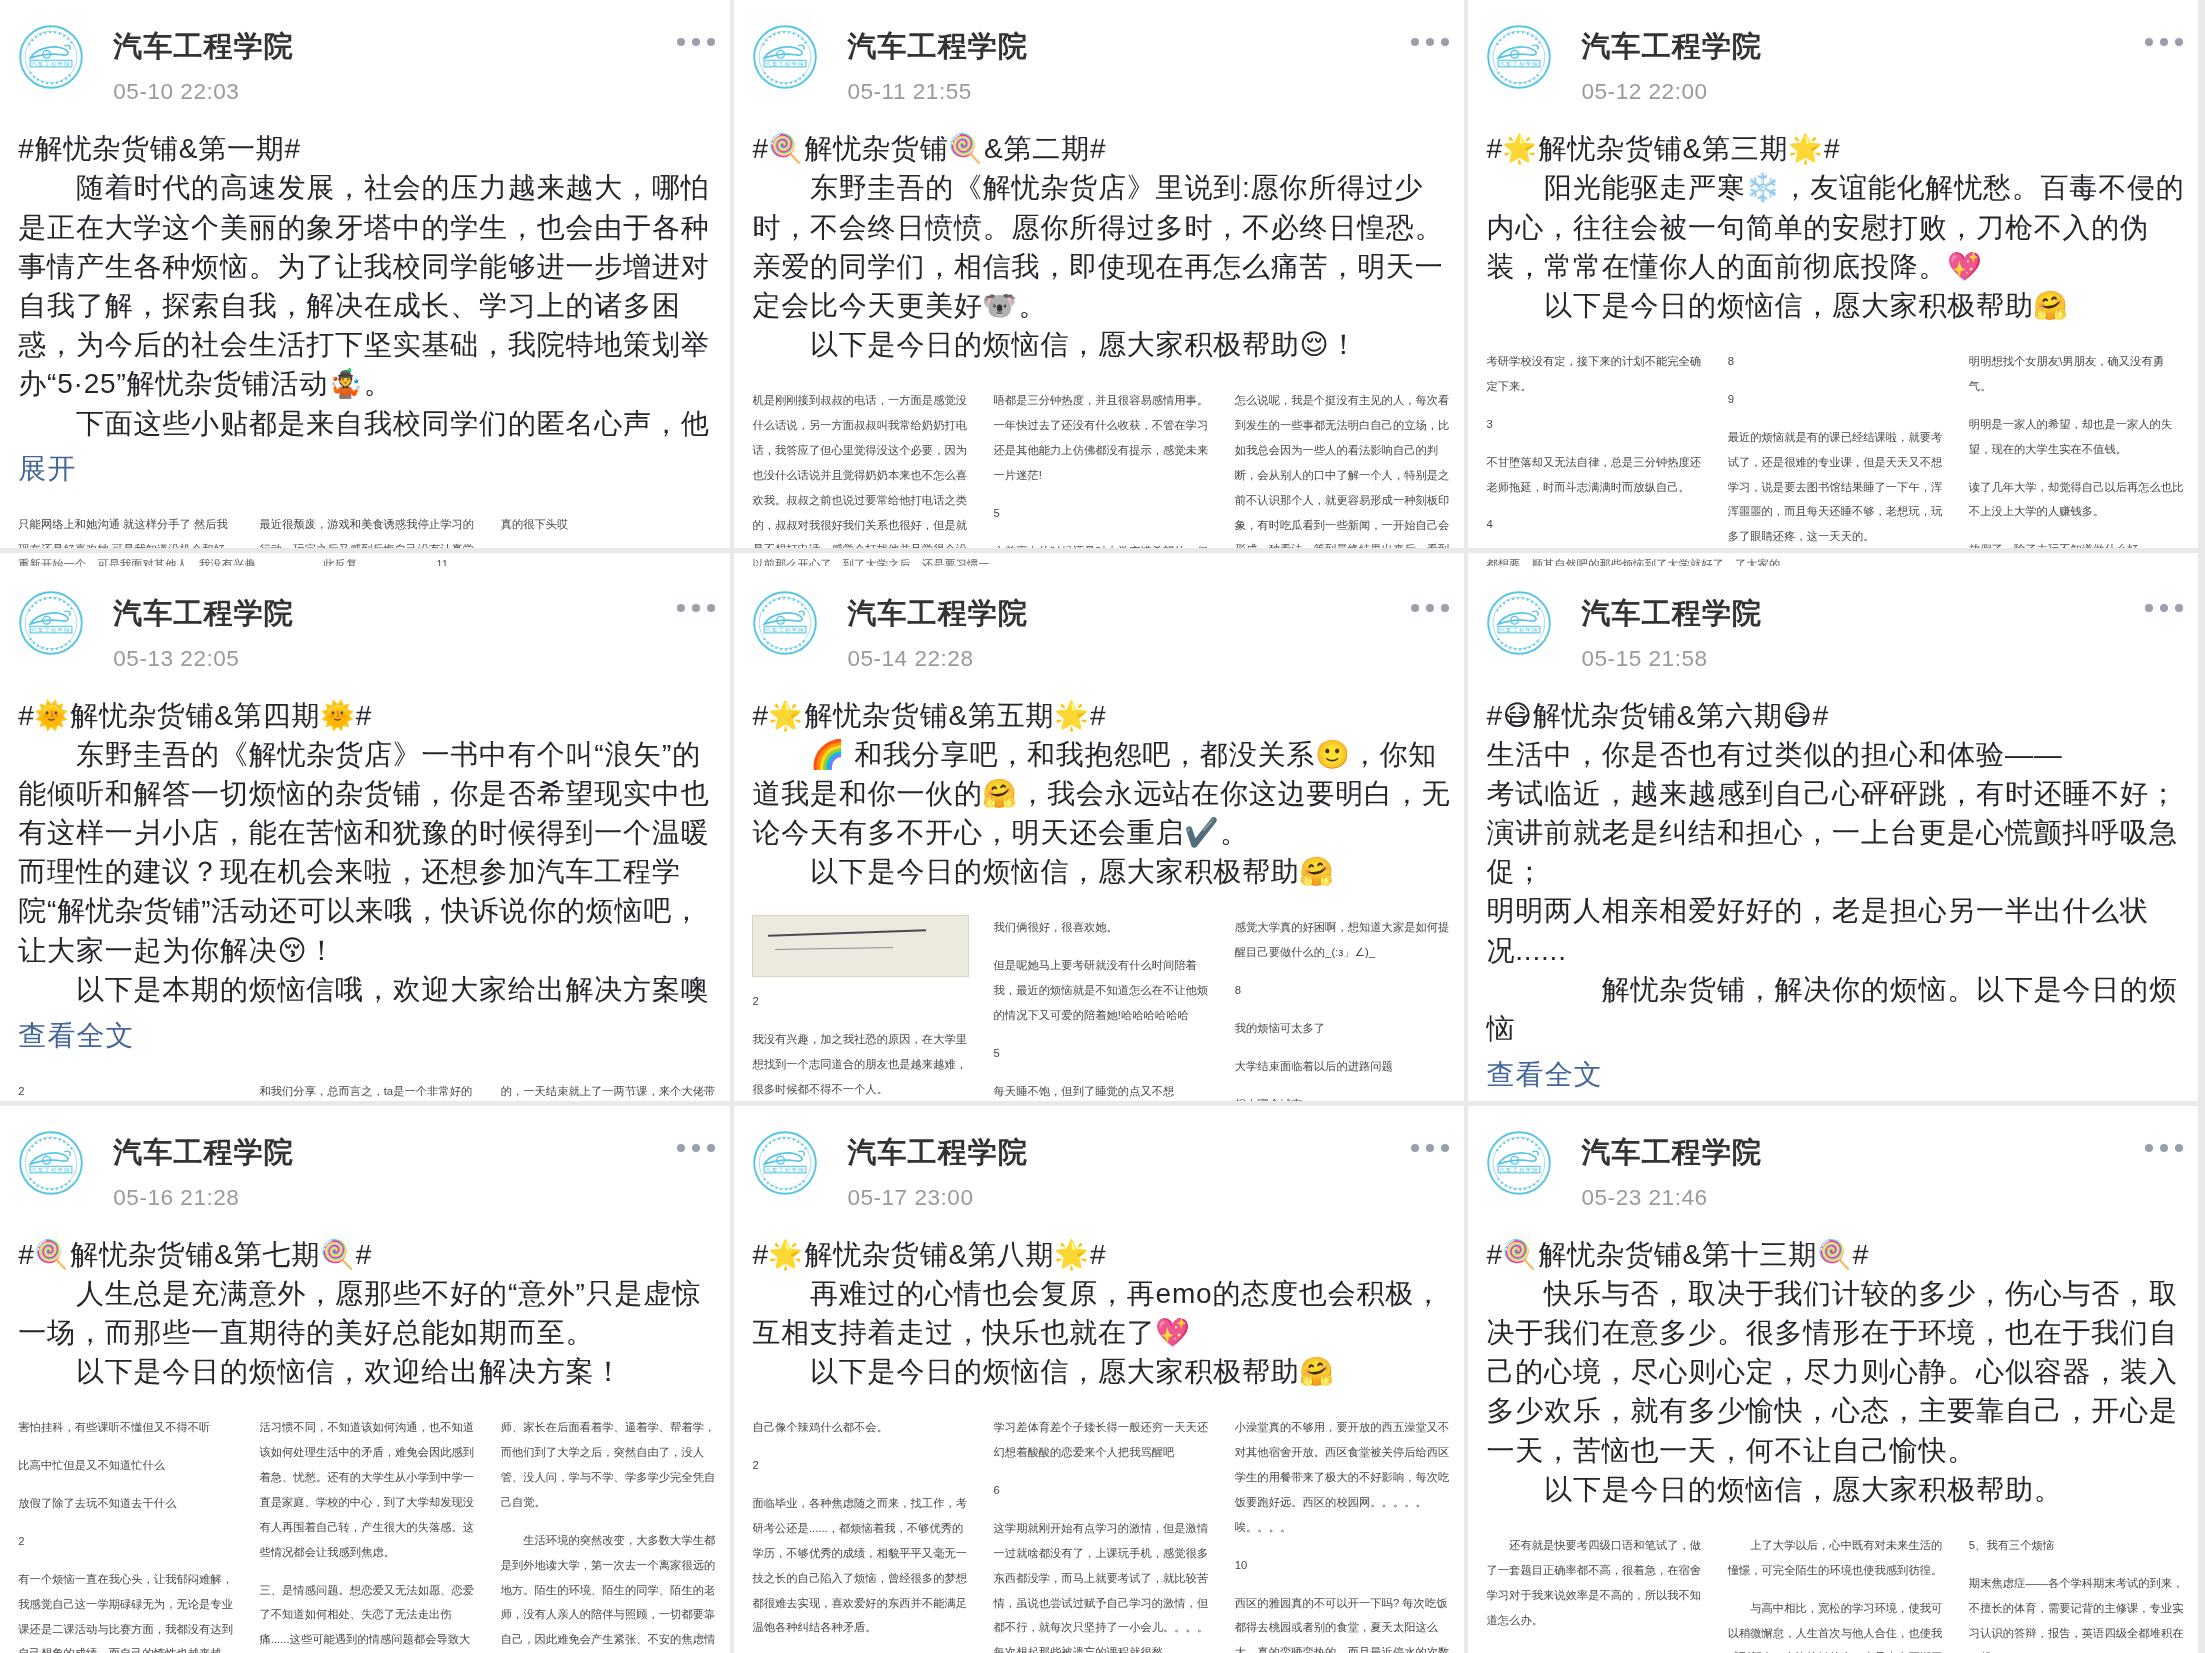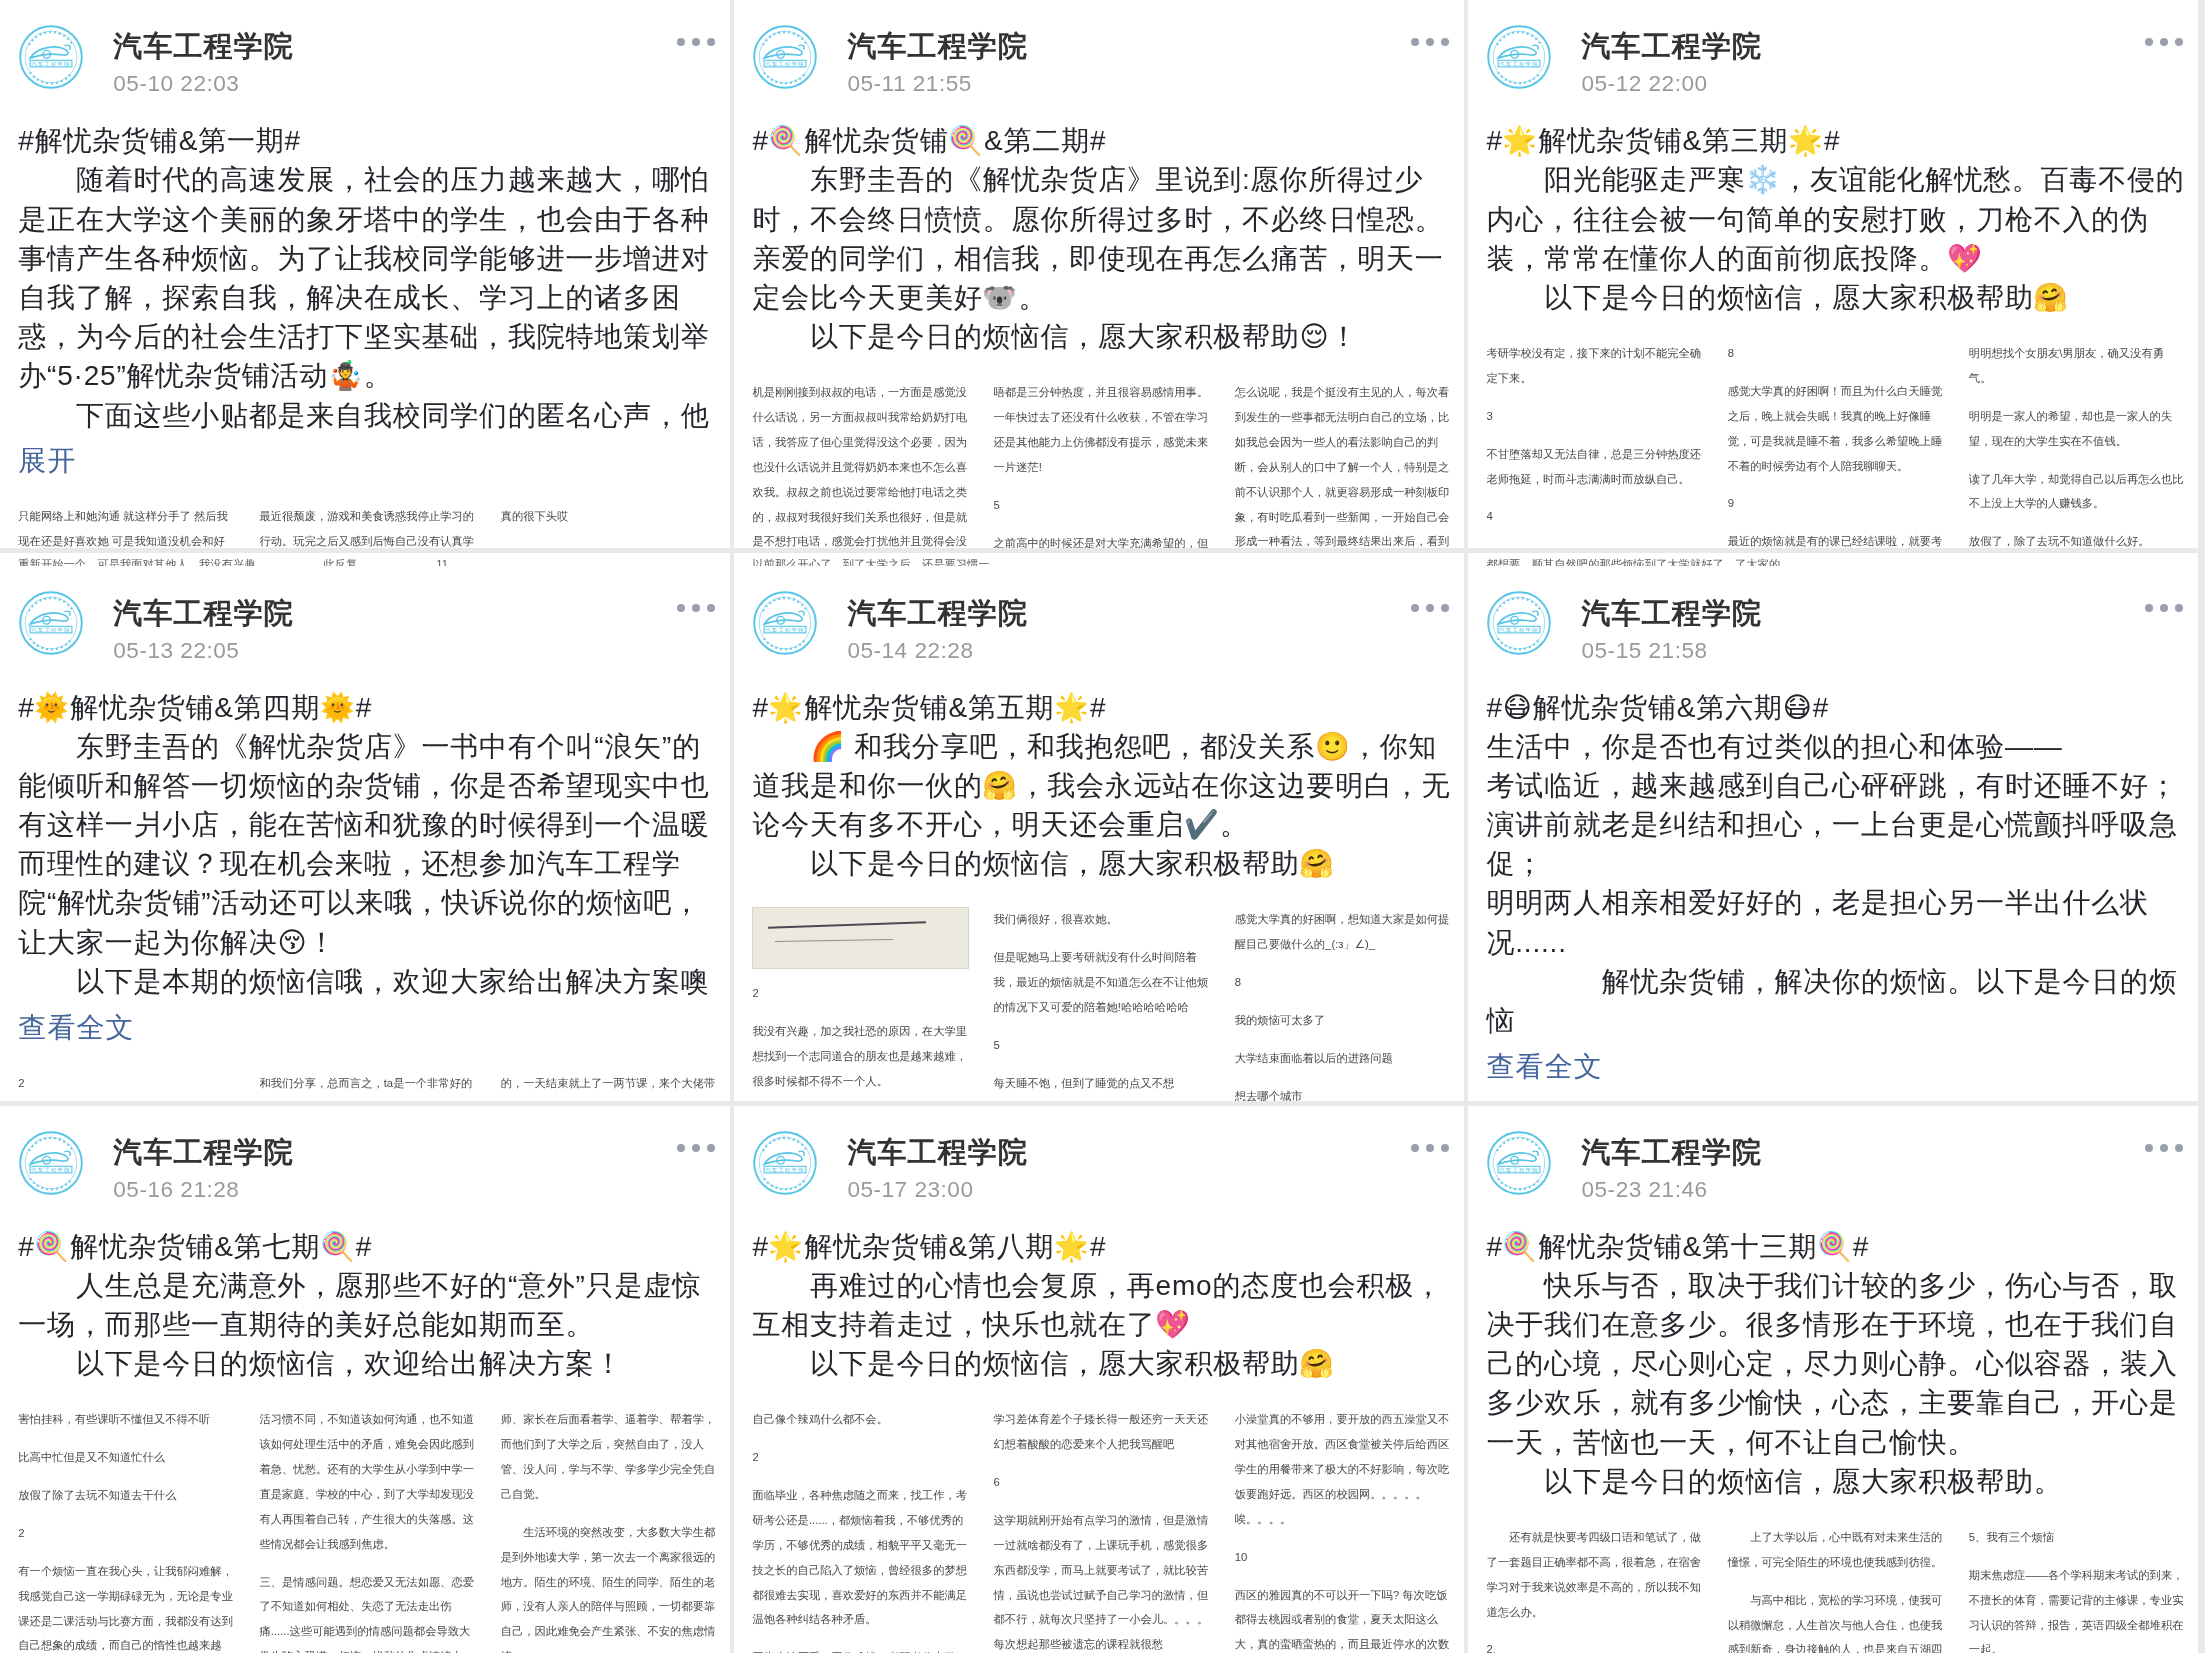--- a/index.html
+++ b/index.html
@@ -7,21 +7,21 @@
   .grid{display:grid;width:2198px;height:1654px;
     grid-template-columns:repeat(3,1fr);grid-template-rows:repeat(3,1fr);gap:4.3px;}
   .cell{background:#ffffff;overflow:hidden;position:relative;
     padding:0 13px 0 18.3px;box-sizing:border-box;}
   .topclip{height:8.6px;overflow:hidden;font-size:11.3px;line-height:12px;
     color:#5a5a5a;white-space:nowrap;margin-top:5px;}
   .header{position:relative;margin-top:24px;display:flex;align-items:flex-start;}
   .avatar{width:66px;height:66px;flex:0 0 66px;}
   .hmeta{margin-left:29px;padding-top:3.2px;}
   .name{font-size:29px;font-weight:600;color:#333333;letter-spacing:1.1px;}
-  .time{font-size:22.6px;color:#9a9a9a;margin-top:4px;letter-spacing:0.5px;}
+  .time{font-size:22.6px;color:#9a9a9a;margin-top:12px;letter-spacing:0.5px;}
   .menu{position:absolute;right:2.2px;top:14px;display:flex;gap:7px;cursor:pointer;}
   .menu i{width:8px;height:8px;border-radius:50%;background:#99a0ac;display:block;}
   .body{margin-top:24px;font-size:28px;line-height:1.4;color:#24262c;
     white-space:pre-wrap;letter-spacing:0.8px;}
   .link{display:block;font-size:28px;color:#44669b;margin-top:7.5px;letter-spacing:1.1px;}
   .attach{display:flex;gap:25px;margin-top:24px;}
   .attach .col{flex:1;font-size:11.3px;line-height:2.2;color:#474747;min-width:0;}
   .attach .item{margin-bottom:13px;}
   .photo{position:relative;height:60px;background:#eceade;border:0.5px solid #d8d4c6;
     margin-bottom:12px;overflow:hidden;}
@@ -156,21 +156,20 @@
     <div class="attach">
         <div class="col">
           <div class="item">考研学校没有定，接下来的计划不能完全确定下来。</div>
           <div class="item">3</div>
           <div class="item">不甘堕落却又无法自律，总是三分钟热度还老师拖延，时而斗志满满时而放纵自己。</div>
           <div class="item">4</div>
           <div class="item">四级没复习，微积分不会，害怕挂科。</div>
         </div>
         <div class="col">
           <div class="item">8</div>
-          <div class="item">感觉大学真的好困啊！而且为什么白天睡觉之后，晚上就会失眠！我真的晚上好像睡觉，可是我就是睡不着，我多么希望晚上睡不着的时候旁边有个人陪我聊聊天。</div>
           <div class="item">9</div>
           <div class="item">最近的烦恼就是有的课已经结课啦，就要考试了，还是很难的专业课，但是天天又不想学习，说是要去图书馆结果睡了一下午，浑浑噩噩的，而且每天还睡不够，老想玩，玩多了眼睛还疼，这一天天的。</div>
         </div>
         <div class="col">
           <div class="item">明明想找个女朋友\男朋友，确又没有勇气。</div>
           <div class="item">明明是一家人的希望，却也是一家人的失望，现在的大学生实在不值钱。</div>
           <div class="item">读了几年大学，却觉得自己以后再怎么也比不上没上大学的人赚钱多。</div>
           <div class="item">放假了，除了去玩不知道做什么好。</div>
         </div>
       </div>

